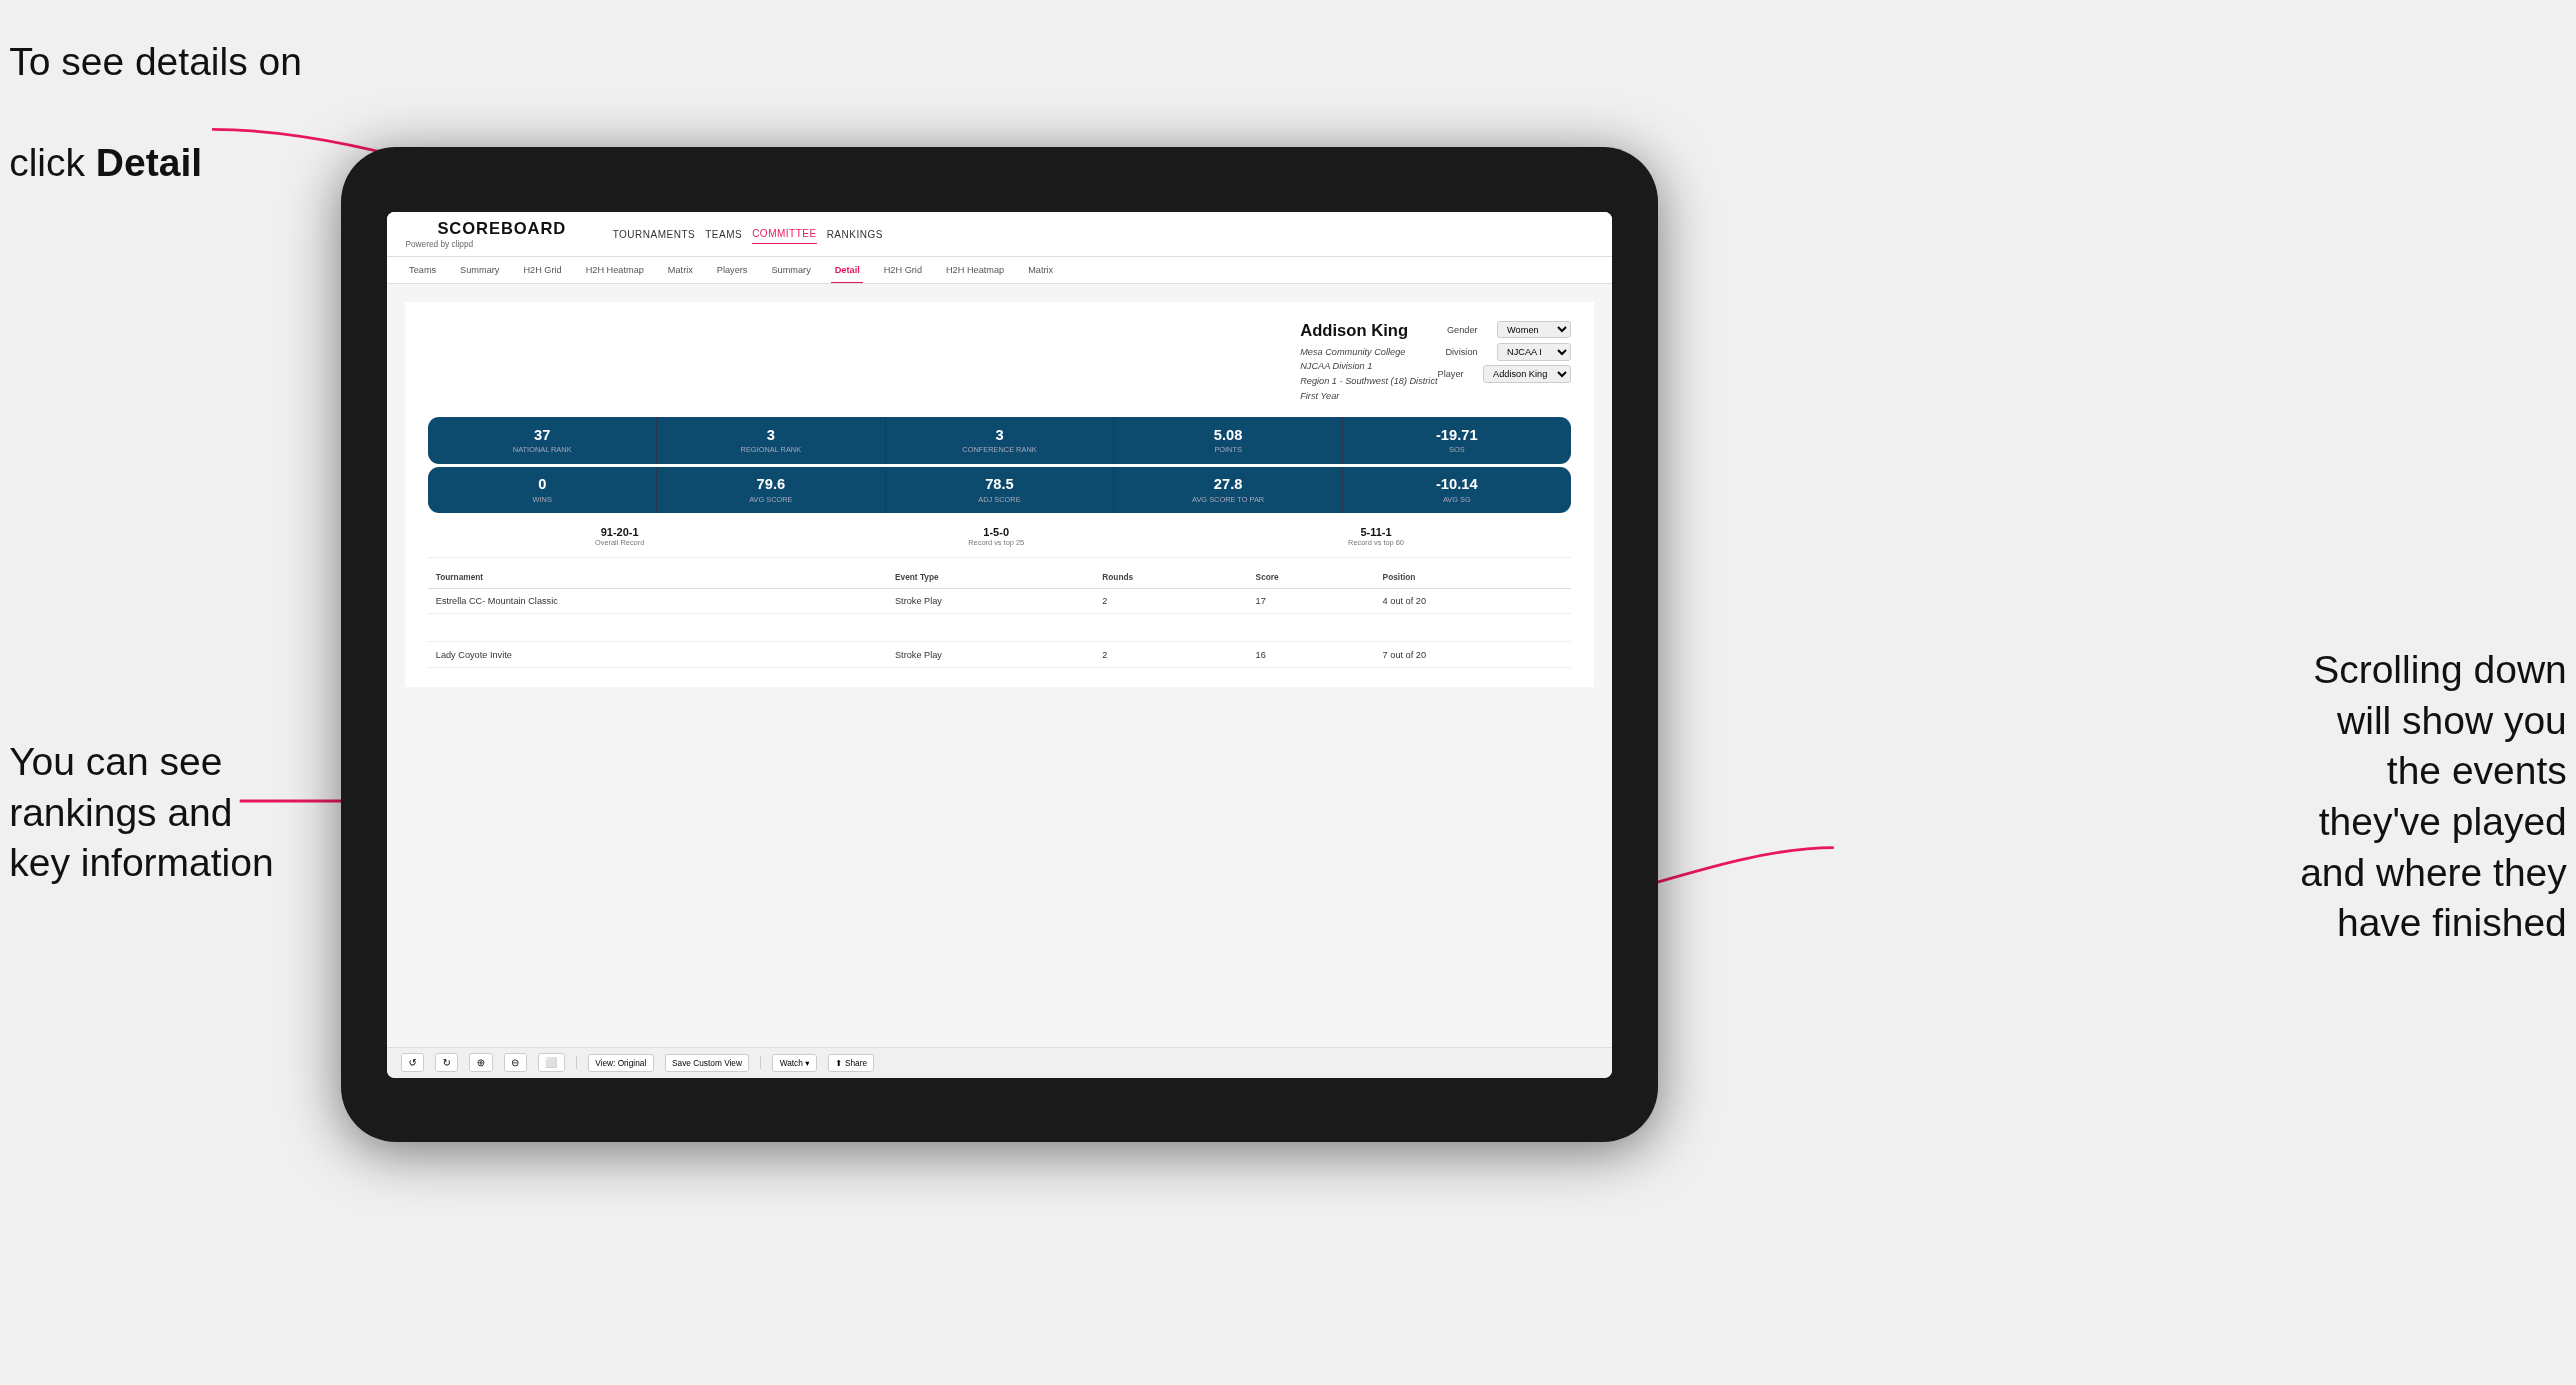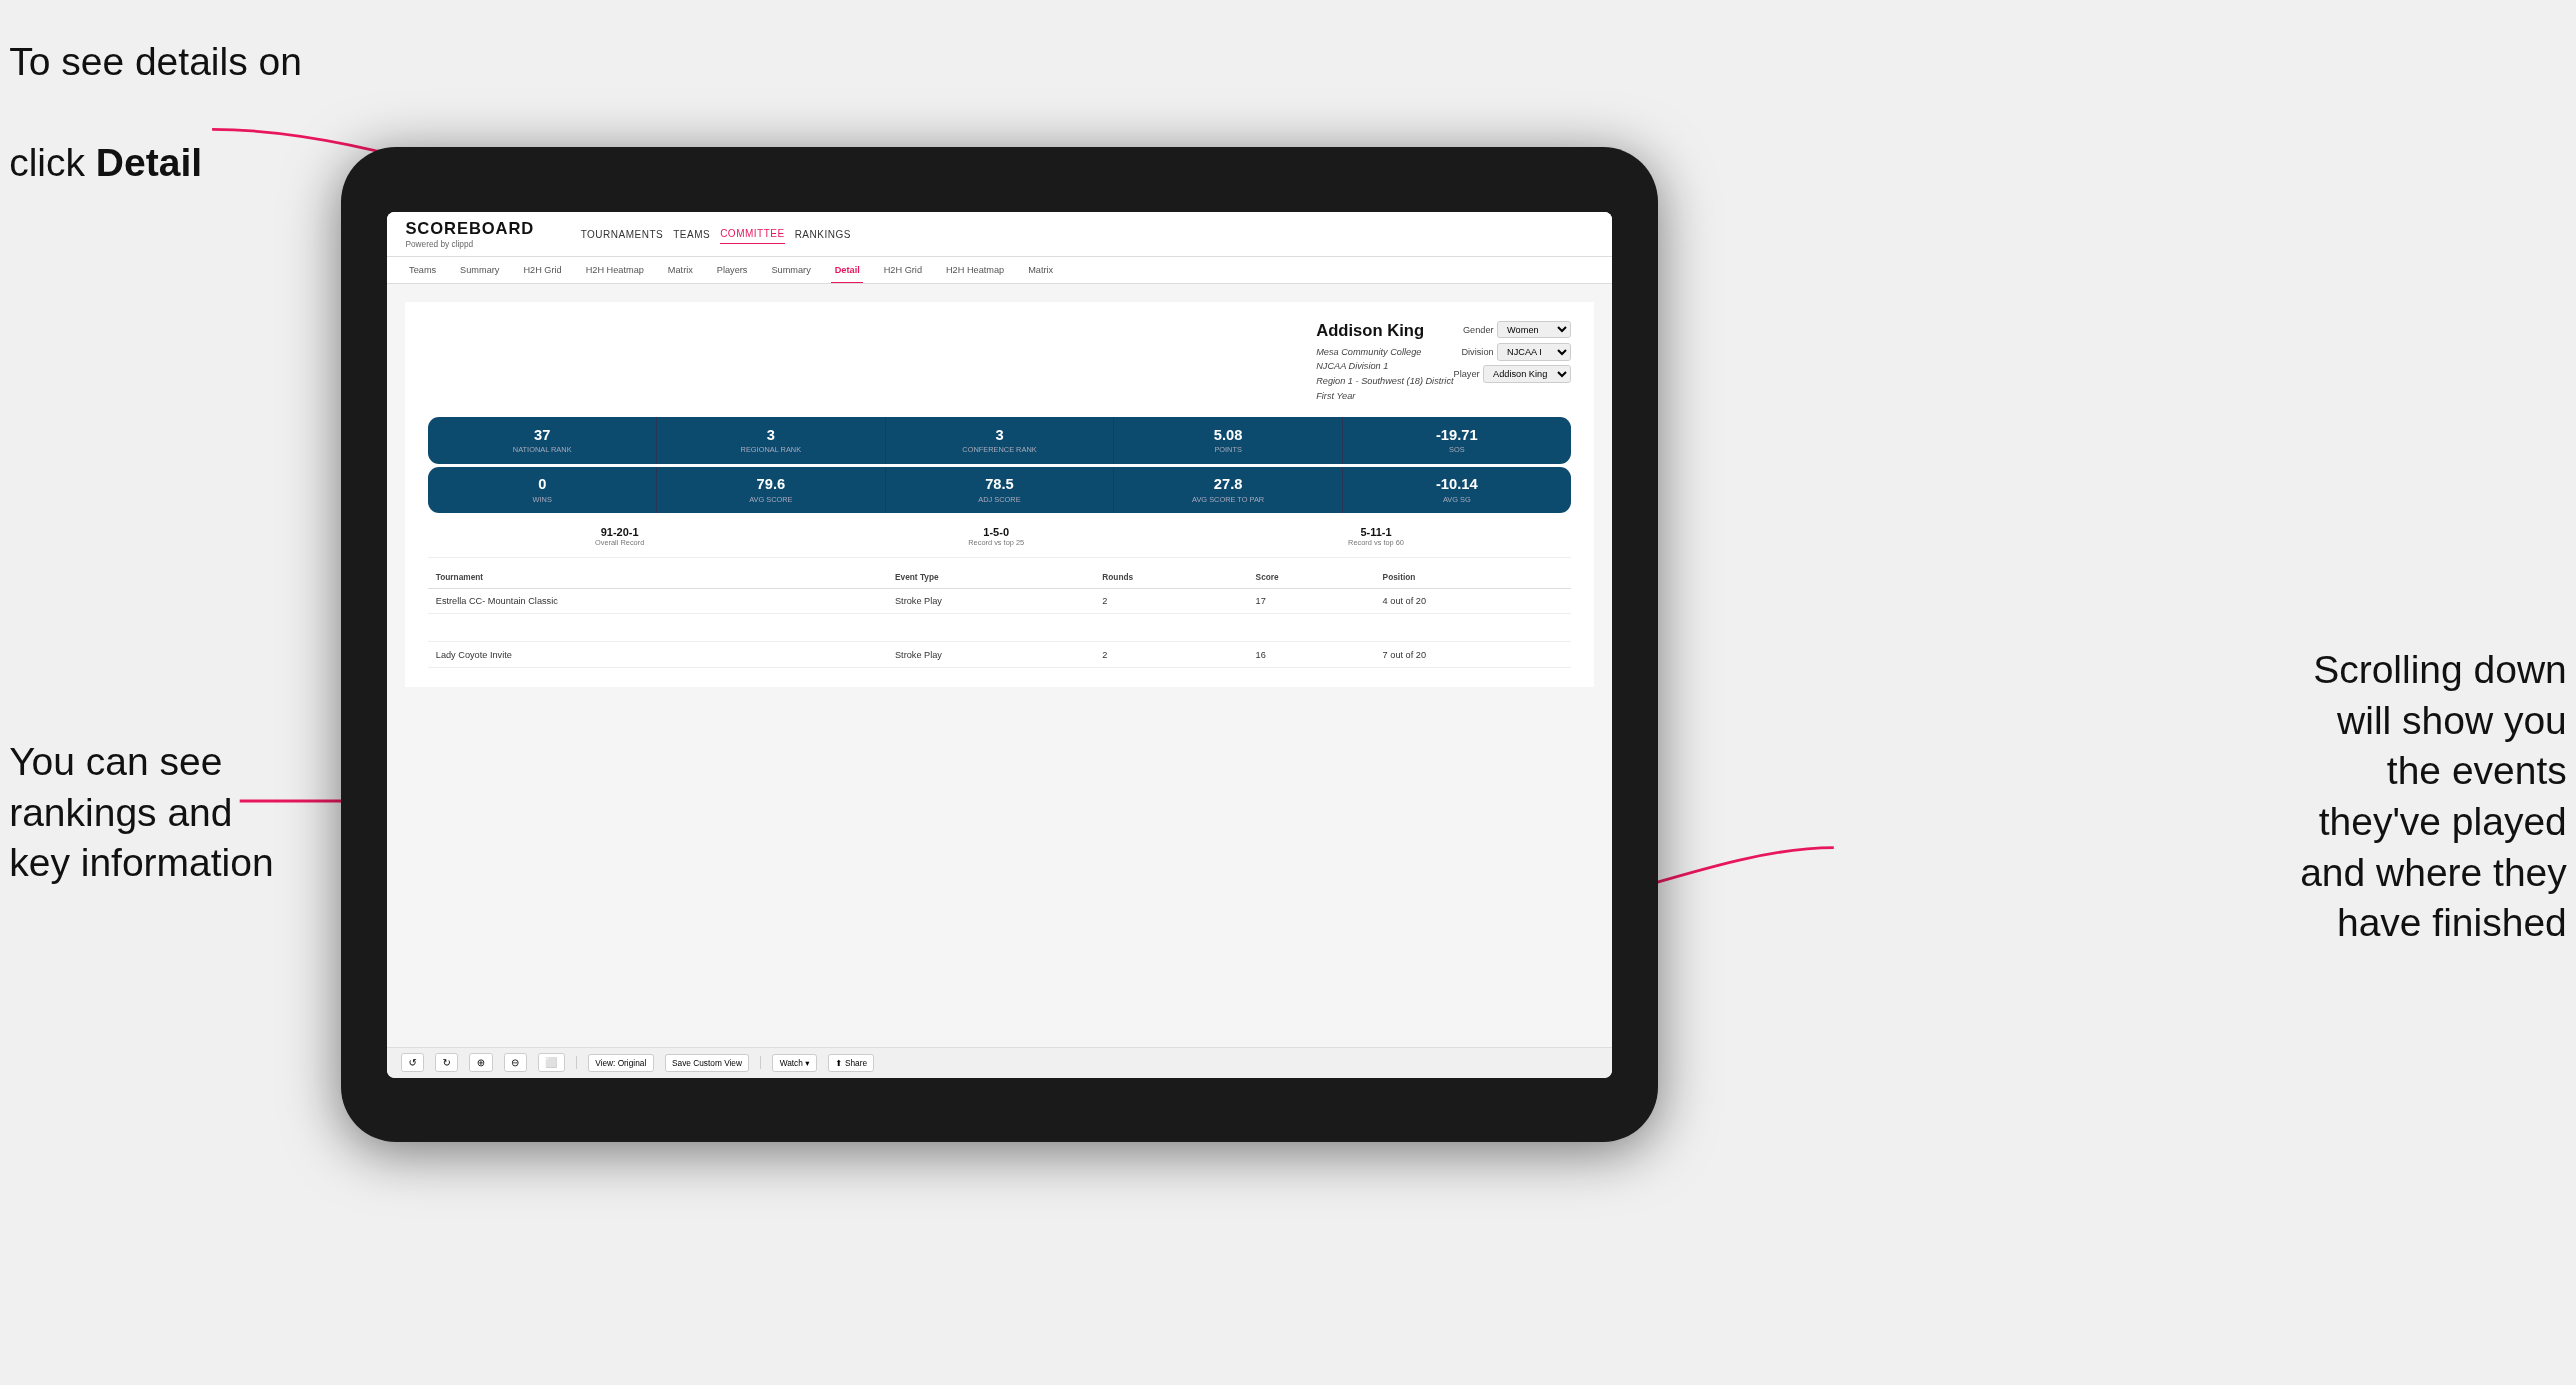--- a/index.html
+++ b/index.html
@@ -61,20 +61,21 @@
     .logo-area {
       display: flex;
       flex-direction: column;
       margin-right: 18.4px;
     }
     .logo-title {
       font-size: 16.6px;
       font-weight: 900;
       letter-spacing: 0.9px;
       color: #111;
+      margin-left: 32px;
     }
     .logo-sub {
       font-size: 8.3px;
       color: #666;
     }
     .nav-items {
       display: flex;
       gap: 10px;
       align-items: flex-end;
     }
@@ -149,21 +150,21 @@
 
     .player-filters {
       display: flex;
       flex-direction: column;
       gap: 4.6px;
       align-items: flex-end;
     }
     .filter-row {
       display: flex;
       align-items: center;
-      gap: 3px;
+      gap: 19px;
       font-size: 9.2px;
       color: #444;
     }
     .filter-row select {
       font-size: 9.2px;
       padding: 1.8px 5.5px;
       border: 0.9px solid #ccc;
       border-radius: 2.8px;
       min-width: 74px;
     }

